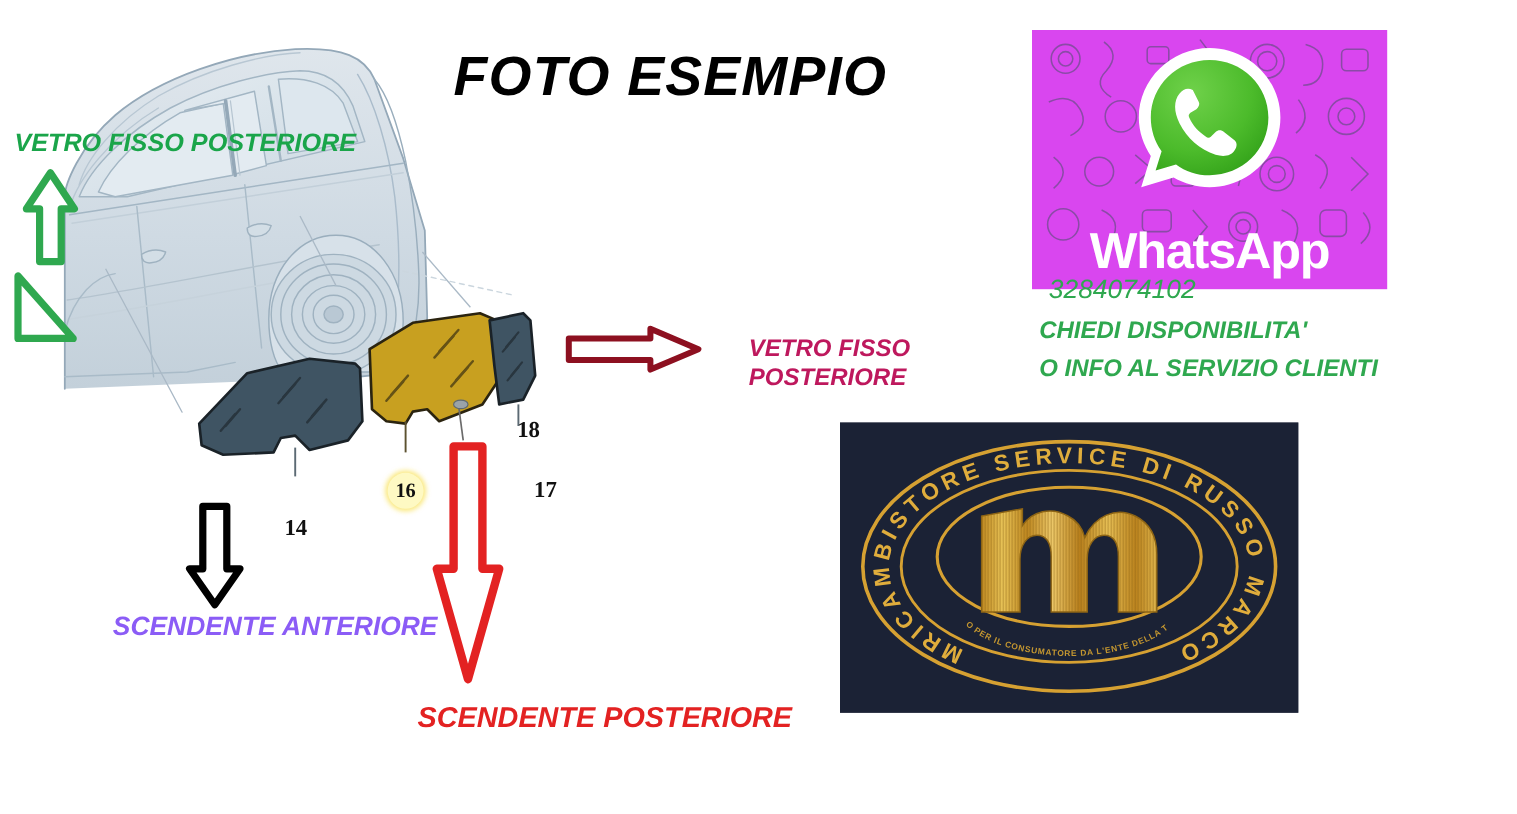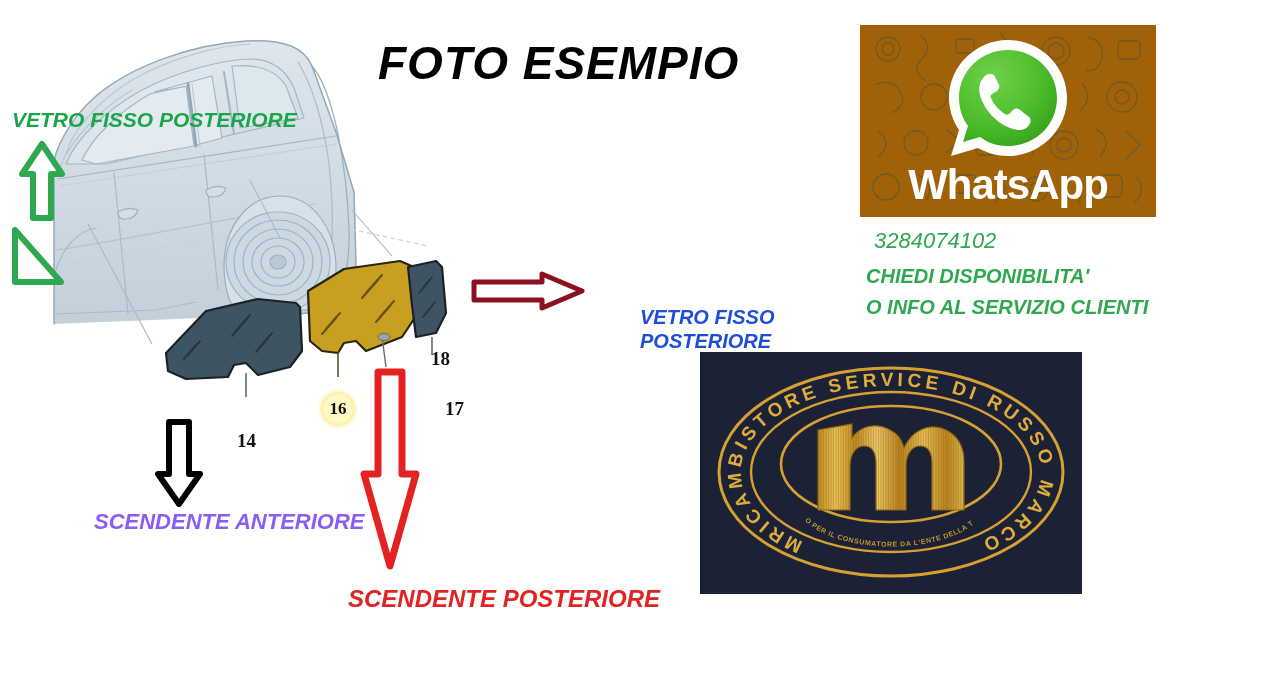--- a/index.html
+++ b/index.html
@@ -22,21 +22,21 @@
 
   
   .callout{
     font-weight:bold;font-style:italic;white-space:nowrap;
     line-height:1.18;
   }
   #label-vetro-fisso-anteriore{
     left:12px;top:108px;font-size:21px;color:#1aa54a;
   }
   #label-vetro-fisso-posteriore{
-    left:640px;top:280px;font-size:20px;color:#1d4ed8;margin-top:26px;
+    left:624px;top:280px;font-size:20px;color:#be185d;
   }
   #label-scendente-anteriore{
     left:94px;top:509px;font-size:22px;color:#8b5cf6;
   }
   #label-scendente-posteriore{
     left:348px;top:585px;font-size:24px;color:#e32222;
   }
 
   
   .arrowsvg{overflow:visible;}
@@ -57,22 +57,22 @@
   #badge16{
     left:323px;top:394px;width:30px;height:30px;border-radius:50%;
     background:#fef9c3;display:flex;align-items:center;justify-content:center;
     font-size:17px;font-weight:bold;color:#111;
     font-family:"Liberation Serif",serif;
     box-shadow:0 0 4px 2px rgba(245,213,18,.55);
   }
 
   
   #whatsapp-banner{
-    left:860px;top:25px;width:296px;height:192px;
-    background:#a16207;overflow:hidden;
+    left:860px;top:25px;width:296px;height:216px;
+    background:#d946ef;overflow:hidden;
   }
   #wa-texture{
     position:absolute;inset:0;opacity:.5;
   }
   #wa-logo{position:absolute;left:50%;top:10px;transform:translateX(-50%);}
   #wa-wordmark{
     position:absolute;left:0;right:0;bottom:8px;text-align:center;
     color:#ffffff;font-size:42px;font-weight:bold;letter-spacing:-1px;
     font-family:"Liberation Sans",sans-serif;
   }

